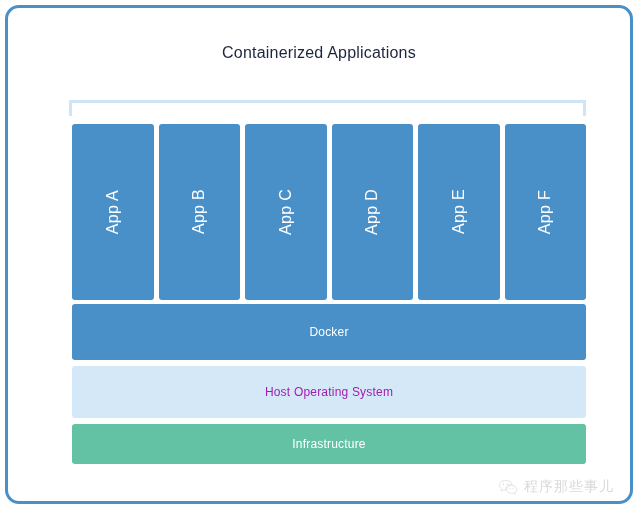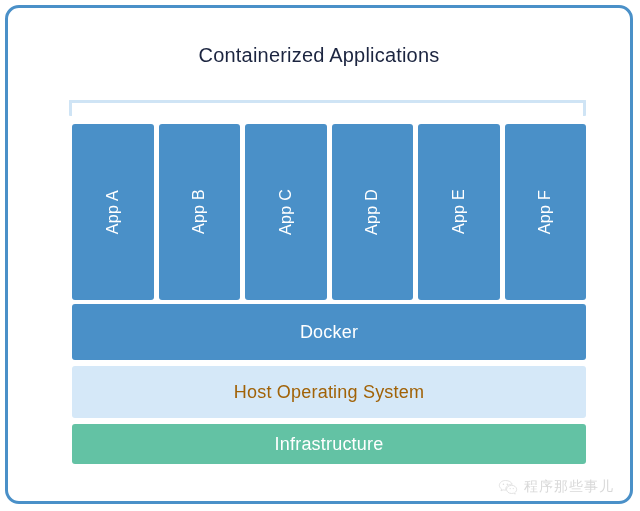--- a/index.html
+++ b/index.html
@@ -28,21 +28,21 @@
     border-radius: 14px;
   }
 
   
   #title {
     position: absolute;
     left: 0;
     top: 36px;
     width: 100%;
     text-align: center;
-    font-size: 20px;
+    font-size: 16px;
     font-weight: 400;
     letter-spacing: 0.2px;
     color: #1c2540;
     white-space: nowrap;
   }
 
   
   #bracket {
     position: absolute;
     left: 61px;
@@ -87,36 +87,36 @@
   
   .layer-bar {
     position: absolute;
     left: 64px;
     width: 514px;
     box-sizing: border-box;
     border-radius: 3px;
     display: flex;
     align-items: center;
     justify-content: center;
-    font-size: 18px;
+    font-size: 12px;
     font-weight: 400;
     letter-spacing: 0.2px;
     white-space: nowrap;
   }
   #layer-docker {
     top: 296px;
     height: 56px;
     background: #4a90c8;
     color: #ffffff;
   }
   #layer-host-os {
     top: 358px;
     height: 52px;
     background: #d5e8f8;
-    color: #a16207;
+    color: #a21caf;
   }
   #layer-infrastructure {
     top: 416px;
     height: 40px;
     background: #63c2a4;
     color: #ffffff;
   }
 
   
   #watermark {

